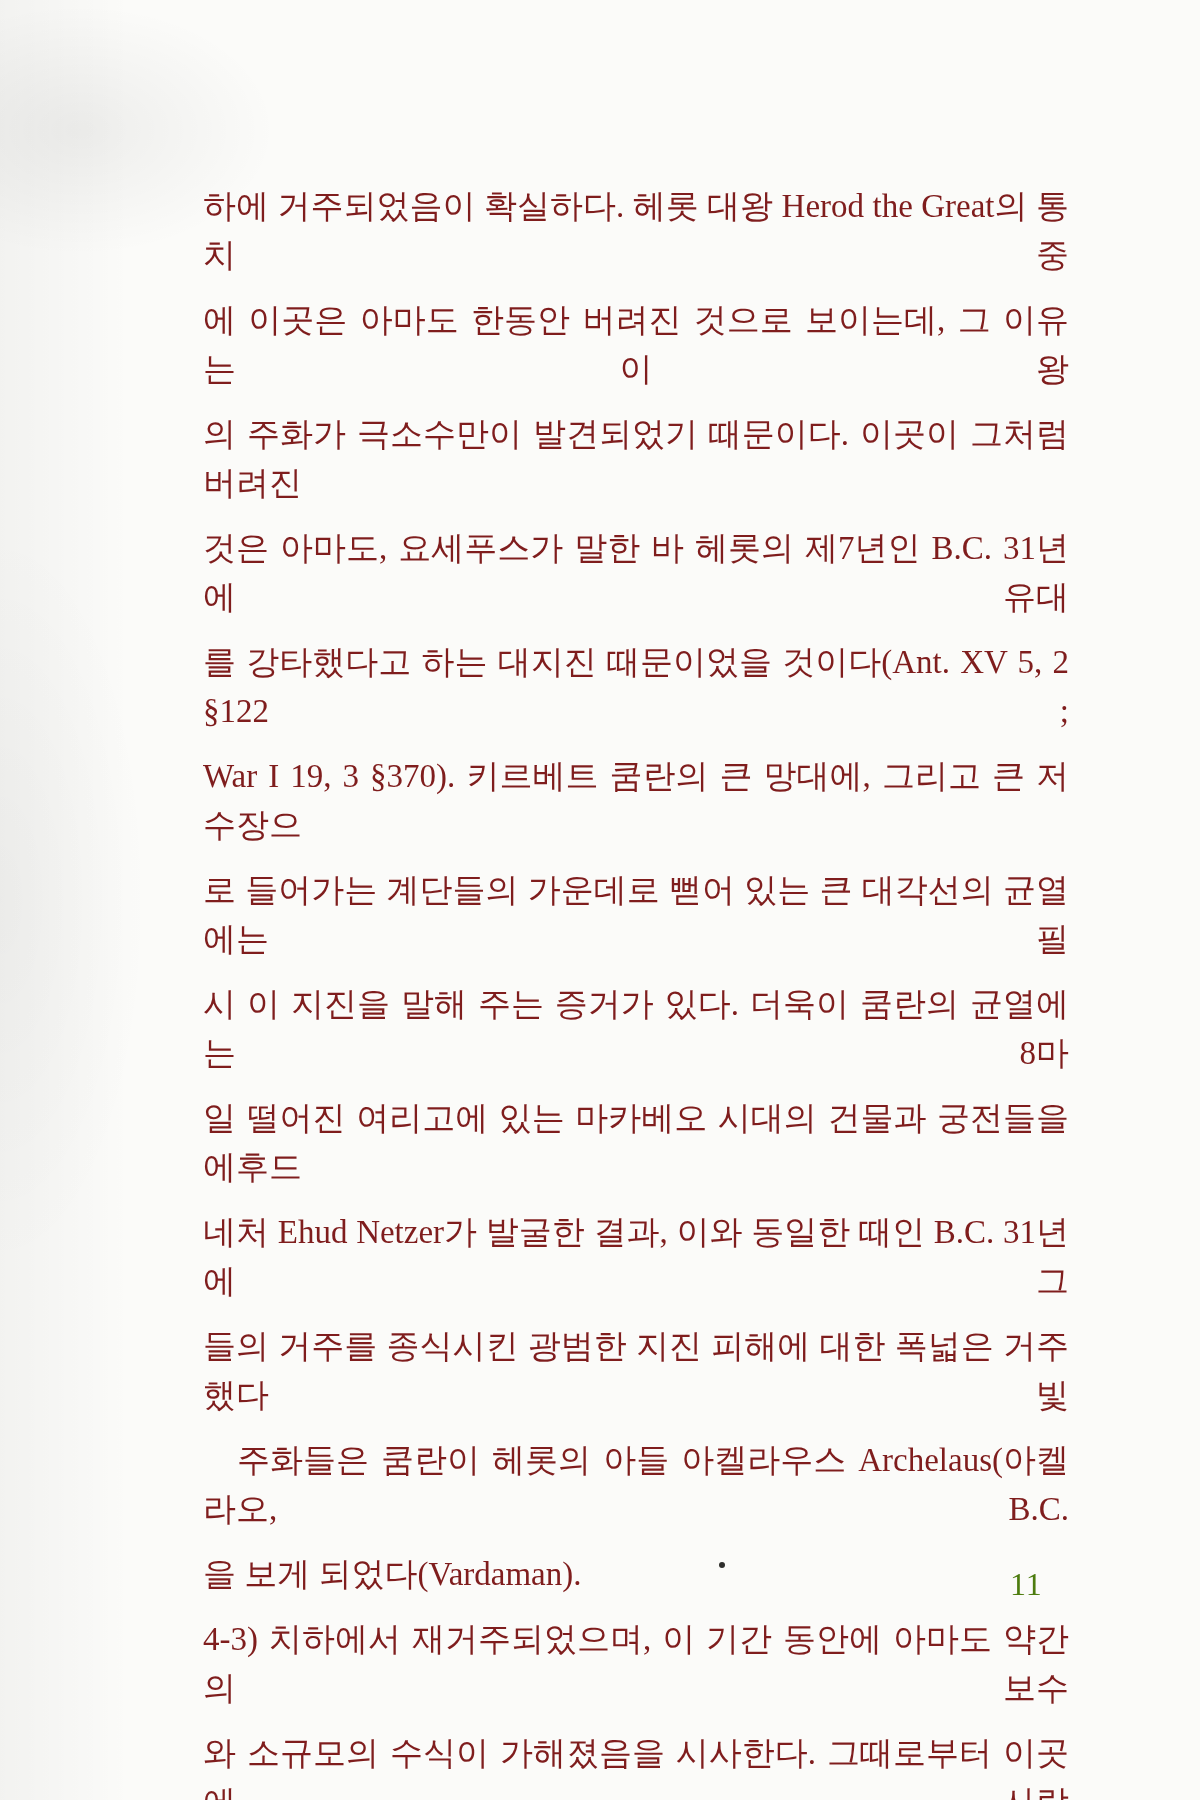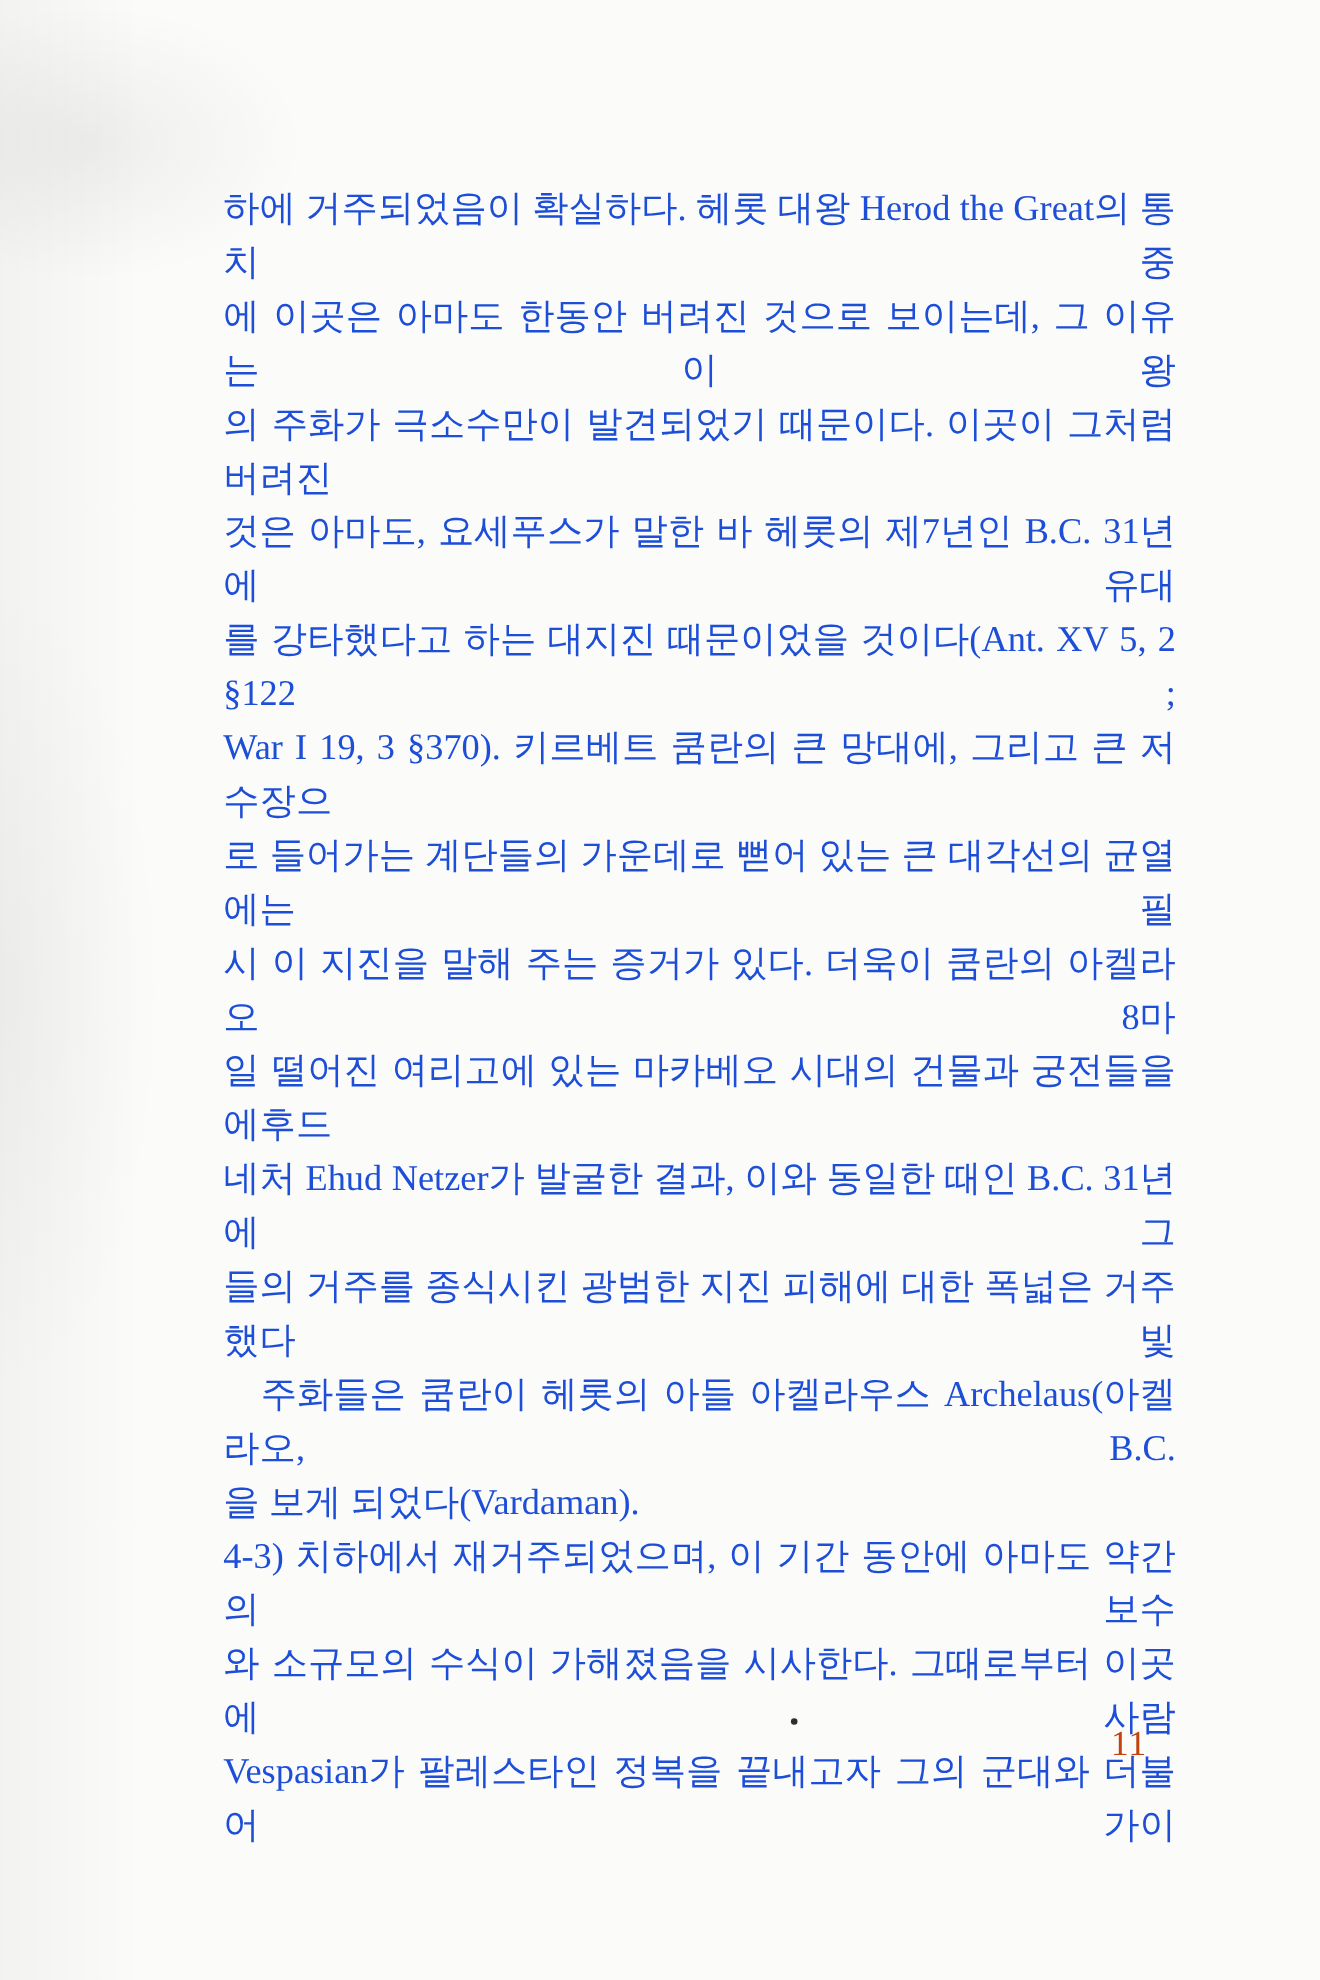--- a/index.html
+++ b/index.html
@@ -24,25 +24,26 @@
   }
   .text-block {
     position: absolute;
     left: 203px;
     top: 166px;
     width: 866px;
   }
   .line {
     font-size: 33px;
     line-height: 49px;
-    color: #1d4ed8;
+    color: #7f1d1d;
     text-align: justify;
     text-align-last: justify;
     white-space: normal;
     text-rendering: optimizeLegibility;
+    margin-top: 16px;
   }
   .line.para-end {
     text-align-last: left;
   }
   .line.indent {
     text-indent: 34px;
   }
   .it {
   }
   .stray-dot {
@@ -52,37 +53,37 @@
     width: 6px;
     height: 6px;
     border-radius: 50%;
     background: #2e2e2c;
   }
   .page-number {
     position: absolute;
     left: 1010px;
     top: 1566px;
     font-size: 32px;
-    color: #c2410c;
+    color: #4d7c0f;
     letter-spacing: 1px;
   }
 </style>
 </head>
 <body>
 
 <div class="page">
   <div class="text-block">
       <div class="line"><span>하에 거주되었음이 확실하다. 헤롯 대왕 Herod the Great의 통치 중</span></div>
       <div class="line"><span>에 이곳은 아마도 한동안 버려진 것으로 보이는데, 그 이유는 이 왕</span></div>
       <div class="line"><span>의 주화가 극소수만이 발견되었기 때문이다. 이곳이 그처럼 버려진</span></div>
       <div class="line"><span>것은 아마도, 요세푸스가 말한 바 헤롯의 제7년인 B.C. 31년에 유대</span></div>
       <div class="line"><span>를 강타했다고 하는 대지진 때문이었을 것이다(</span><span class="it">Ant.</span><span> XV 5, 2 §122 ;</span></div>
       <div class="line"><span class="it">War</span><span> I 19, 3 §370). 키르베트 쿰란의 큰 망대에, 그리고 큰 저수장으</span></div>
       <div class="line"><span>로 들어가는 계단들의 가운데로 뻗어 있는 큰 대각선의 균열에는 필</span></div>
-      <div class="line"><span>시 이 지진을 말해 주는 증거가 있다. 더욱이 쿰란의 아켈라오 8마</span></div>
+      <div class="line"><span>시 이 지진을 말해 주는 증거가 있다. 더욱이 쿰란의 균열에는 8마</span></div>
       <div class="line"><span>일 떨어진 여리고에 있는 마카베오 시대의 건물과 궁전들을 에후드</span></div>
       <div class="line"><span>네처 Ehud Netzer가 발굴한 결과, 이와 동일한 때인 B.C. 31년에 그</span></div>
       <div class="line"><span>들의 거주를 종식시킨 광범한 지진 피해에 대한 폭넓은 거주했다 빛</span></div>
       <div class="line indent"><span>주화들은 쿰란이 헤롯의 아들 아켈라우스 Archelaus(아켈라오, B.C.</span></div>
       <div class="line para-end"><span>을 보게 되었다(Vardaman).</span></div>
       <div class="line"><span>4-3) 치하에서 재거주되었으며, 이 기간 동안에 아마도 약간의 보수</span></div>
       <div class="line"><span>와 소규모의 수식이 가해졌음을 시사한다. 그때로부터 이곳에 사람</span></div>
       <div class="line"><span>Vespasian가 팔레스타인 정복을 끝내고자 그의 군대와 더불어 가이</span></div>
     </div>
   <div class="stray-dot"></div>

